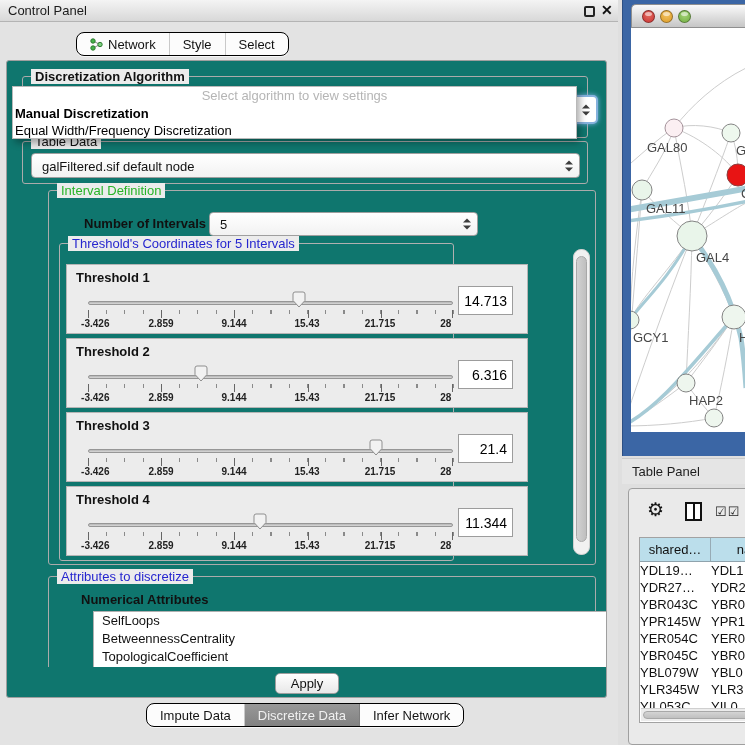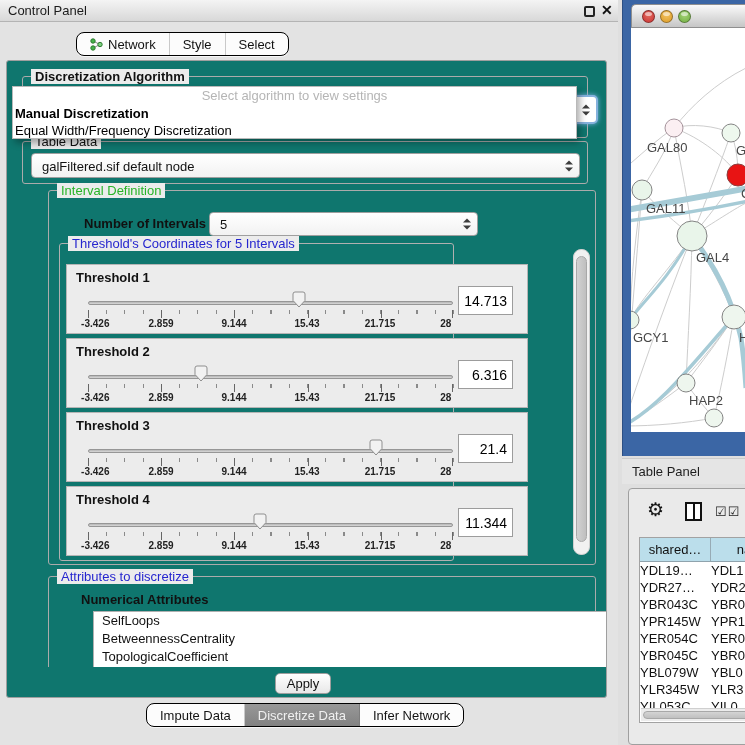--- a/index.html
+++ b/index.html
@@ -297,21 +297,21 @@
             <div class="li">SelfLoops</div>
             <div class="li">BetweennessCentrality</div>
             <div class="li">TopologicalCoefficient</div>
             <div class="vscroll" style="right:1px; top:1px; height:80px; width:14px;">
               <div class="vthumb" style="top:2px; height:32px;"></div>
             </div>
           </div>
         </div>
       </div>
 
-      <div class="btn" style="left:268px; top:612px; width:56px; height:21px; line-height:20px;">Apply</div>
+      <div class="btn" style="left:268px; top:612px; width:64px; height:21px; line-height:20px;">Apply</div>
     </div>
 
     <div class="seg-tabs" style="left:146px; top:703px;">
       <div class="seg">
           <span>Impute Data</span>
         </div>
       <div class="seg selected">
           <span>Discretize Data</span>
         </div>
       <div class="seg">

